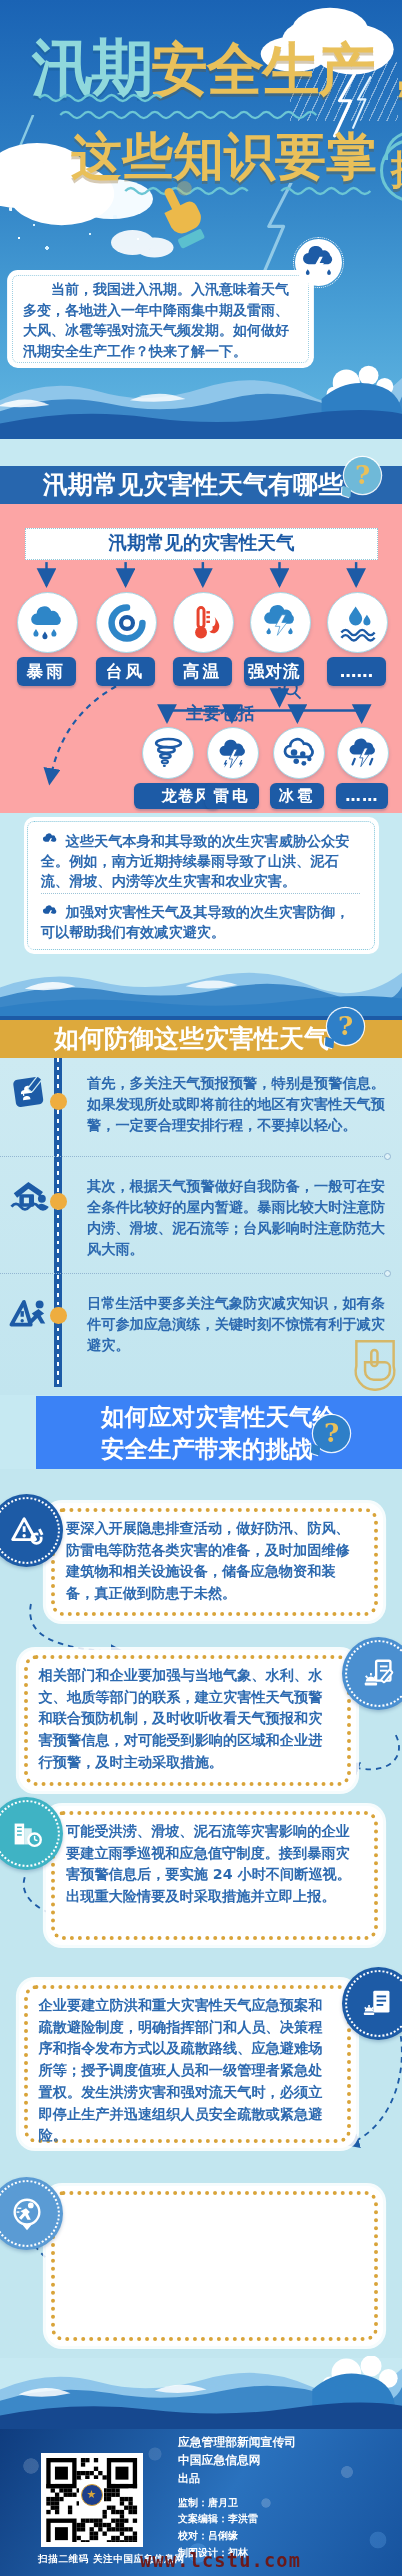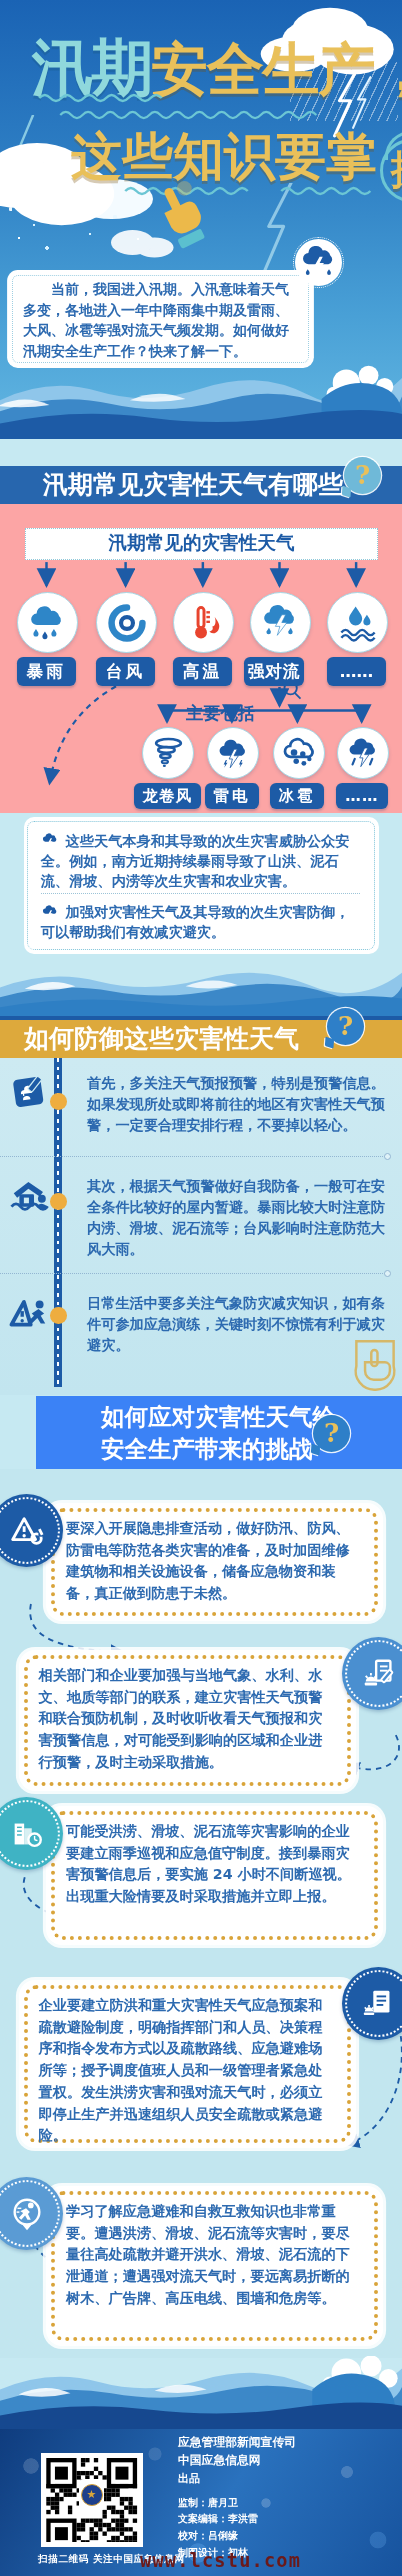--- a/index.html
+++ b/index.html
@@ -50,21 +50,21 @@
   .intro-text{position:absolute;left:13.6px;top:7.4px;width:276px;font-size:14px;line-height:20.4px;
     font-weight:600;color:#2d6ab0;text-indent:2em;}
   .badge-storm{position:absolute;left:295px;top:239px;width:47px;height:47px;background:#fff;
     border-radius:50%;outline:1.9px dotted #fff;outline-offset:1.2px;text-align:center;}
   .hero-wave{position:absolute;left:0;bottom:0;width:402px;height:77px;}
 
   
   .band{position:absolute;left:0;width:402px;color:#fff;
     font-family:"DejaVu Serif","Liberation Serif",serif;font-weight:bold;}
   .band1{top:466px;height:38px;background:#2766ae;font-size:25px;line-height:38px;padding-left:43px;box-sizing:border-box;}
-  .band2{top:1020px;height:38px;background:#dda93c;font-size:25px;line-height:38px;padding-left:24px;box-sizing:border-box;}
+  .band2{top:1020px;height:38px;background:#dda93c;font-size:25px;line-height:38px;padding-left:54px;box-sizing:border-box;}
   .band3{top:1396px;height:73px;background:#3b82f6;font-size:23.5px;line-height:32px;padding:5px 0 0 65px;box-sizing:border-box;margin-left:36px;}
   .strip{position:absolute;left:0;width:402px;background:#1d5ba6;}
   .q-bubble{position:absolute;width:37px;height:37px;border-radius:50%;text-align:center;line-height:36px;
     font-family:"DejaVu Serif","Liberation Serif",serif;font-weight:bold;font-size:26px;color:#e9c05a;
     box-shadow:0 0 0 1.2px rgba(255,255,255,.9);}
   .q-bubble::after{content:'';position:absolute;left:-2.5px;bottom:-1.2px;width:8.7px;height:8.7px;
     background:inherit;transform:rotate(18deg) skew(14deg);border-radius:1.2px;box-shadow:-1.2px 1.2px 0 0 rgba(255,255,255,.9);}
   .qb-light{background:#6fb9d8;}
   .qb-blue{background:#2e7fc8;}
 
@@ -330,21 +330,21 @@
     </div>
     <div class="wcircle" style="left:337px;top:223px;width:50px;height:50px;">
       <svg width="35" height="35" viewBox="0 0 64 64">
         <path d="M16 34 a9 9 0 0 1 -1 -18 a12 12 0 0 1 23 -4 a10 10 0 0 1 12 8 a8 8 0 0 1 -3 14 z" fill="#1d5ba6"></path>
         <polygon points="34,22 25,40 31,40 27,56 42,34 34,34 40,22" fill="#fff" stroke="#1d5ba6" stroke-width="1.5"></polygon>
         <line x1="16" y1="42" x2="12" y2="52" stroke="#1d5ba6" stroke-width="4" stroke-linecap="round"></line>
         <line x1="48" y1="42" x2="44" y2="52" stroke="#1d5ba6" stroke-width="4" stroke-linecap="round"></line>
       </svg>
     </div>
 
-    <div class="pill p2" style="left:134px;width:67px;">龙卷风</div>
+    <div class="pill p2" style="left:134px;width:67px;padding-left:19px;">龙卷风</div>
     <div class="pill p2" style="left:205px;width:54px;letter-spacing:.2em;">雷电</div>
     <div class="pill p2" style="left:270px;width:54px;letter-spacing:.2em;">冰雹</div>
     <div class="pill p2" style="left:336px;width:52px;">……</div>
   </div>
 
   <div class="info-box">
     <div class="dotted"></div>
     <div class="info-item" style="top:13.6px;">
       <svg class="mini-icon" width="18.6" height="17.3" viewBox="0 0 64 60">
         <path d="M16 34 a9 9 0 0 1 -1 -18 a12 12 0 0 1 23 -4 a10 10 0 0 1 12 8 a8 8 0 0 1 -3 14 z" fill="#1d5ba6"></path>
@@ -510,21 +510,20 @@
         <path d="M10 56 a9 9 0 0 1 18 0 z" fill="#fff"></path>
         <line x1="19" y1="42" x2="19" y2="47" stroke="#fff" stroke-width="3.5"></line>
         <line x1="10" y1="47" x2="13" y2="50" stroke="#fff" stroke-width="3.5"></line>
         <line x1="28" y1="47" x2="25" y2="50" stroke="#fff" stroke-width="3.5"></line>
         <rect x="8" y="58" width="22" height="5" rx="2" fill="#fff"></rect>
       </svg>
     </div>
 
     <div class="card" style="left:46px;top:717px;width:337px;height:160px;">
       <div class="gold-border"></div>
-      <div class="txt" style="width:296px;">学习了解应急避难和自救互救知识也非常重要。遭遇洪涝、滑坡、泥石流等灾害时，要尽量往高处疏散并避开洪水、滑坡、泥石流的下泄通道；遭遇强对流天气时，要远离易折断的树木、广告牌、高压电线、围墙和危房等。</div>
     </div>
     <div class="icon-circle ic-blue" style="left:-10px;top:708px;">
       <svg width="38" height="38" viewBox="0 0 80 80">
         <circle cx="40" cy="36" r="26" fill="none" stroke="#fff" stroke-width="5"></circle>
         <path d="M30 62 l10 12 l10 -12 z" fill="#fff"></path>
         <circle cx="48" cy="22" r="6" fill="#fff"></circle>
         <path d="M26 34 l12 -6 l8 8 l-4 4 l6 12 h-7 l-5 -9 l-8 9 l-5 -4 l9 -10 z" fill="#fff"></path>
         <line x1="20" y1="28" x2="28" y2="28" stroke="#fff" stroke-width="3"></line>
         <line x1="18" y1="36" x2="24" y2="36" stroke="#fff" stroke-width="3"></line>
       </svg>

